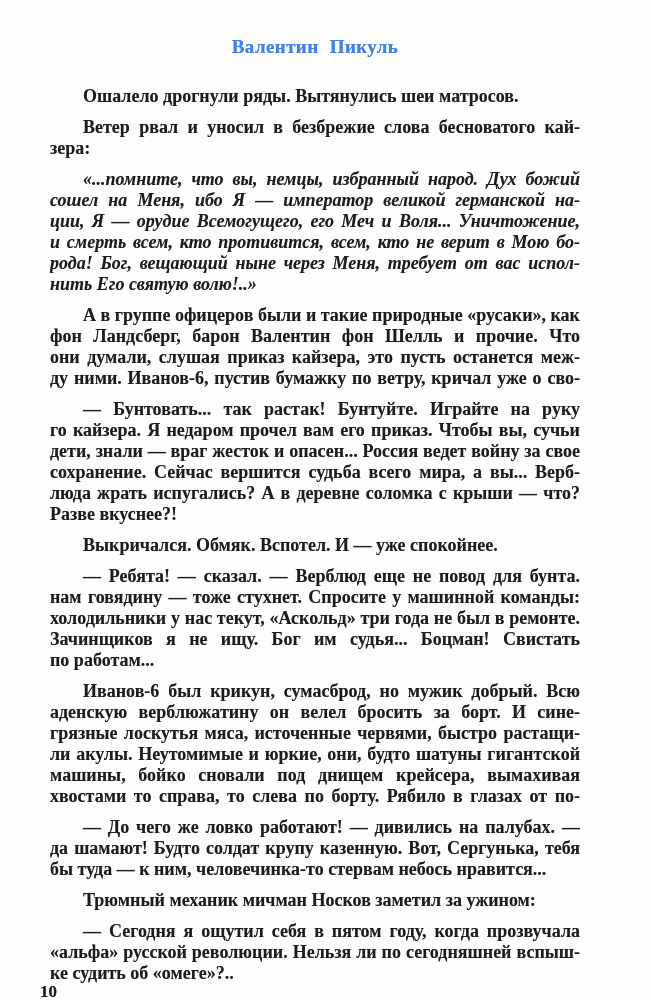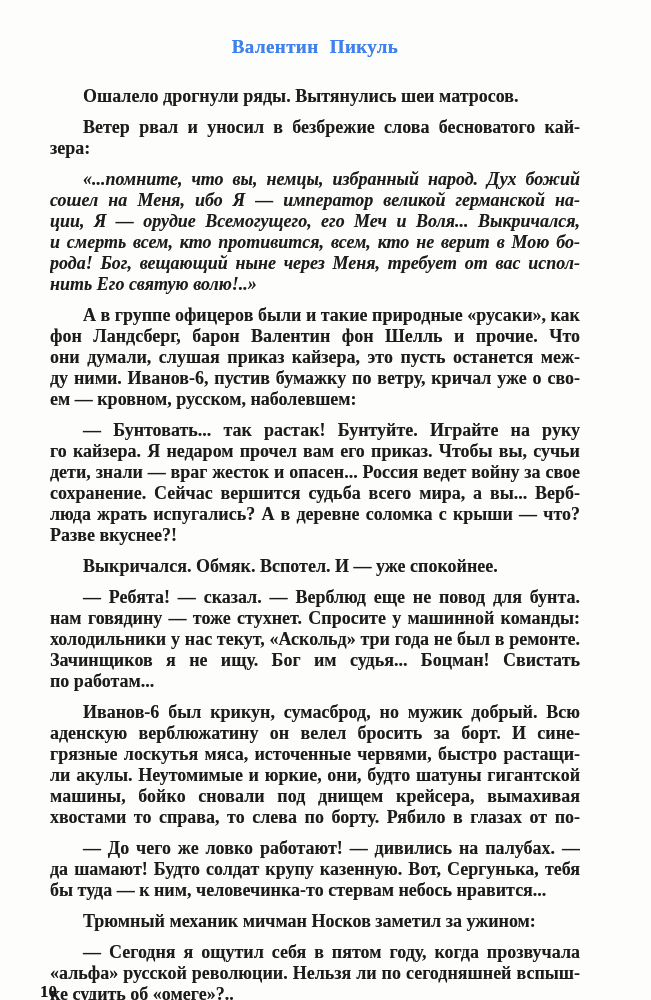--- a/index.html
+++ b/index.html
@@ -70,31 +70,30 @@
       <div class="para">
         <div class="line first">Ошалело дрогнули ряды. Вытянулись шеи матросов.</div>
       </div>
       <div class="para">
         <div class="line first just">Ветер рвал и уносил в безбрежие слова бесноватого кай-</div>
         <div class="line">зера:</div>
       </div>
       <div class="para italic">
         <div class="line first just">«...помните, что вы, немцы, избранный народ. Дух божий</div>
         <div class="line just">сошел на Меня, ибо Я — император великой германской на-</div>
-        <div class="line just">ции, Я — орудие Всемогущего, его Меч и Воля... Выкричался,</div>
+        <div class="line just">ции, Я — орудие Всемогущего, его Меч и Воля... Уничтожение,</div>
         <div class="line just">и смерть всем, кто противится, всем, кто не верит в Мою бо-</div>
         <div class="line just">рода! Бог, вещающий ныне через Меня, требует от вас испол-</div>
         <div class="line">нить Его святую волю!..»</div>
       </div>
       <div class="para">
         <div class="line first just">А в группе офицеров были и такие природные «русаки», как</div>
         <div class="line just">фон Ландсберг, барон Валентин фон Шелль и прочие. Что</div>
         <div class="line just">они думали, слушая приказ кайзера, это пусть останется меж-</div>
         <div class="line just">ду ними. Иванов-6, пустив бумажку по ветру, кричал уже о сво-</div>
-        <div class="line">ем — кровном, русском, наболевшем:</div>
       </div>
       <div class="para">
         <div class="line first just">— Бунтовать... так растак! Бунтуйте. Играйте на руку подло-</div>
         <div class="line just">го кайзера. Я недаром прочел вам его приказ. Чтобы вы, сучьи</div>
         <div class="line just">дети, знали — враг жесток и опасен... Россия ведет войну за свое</div>
         <div class="line just">сохранение. Сейчас вершится судьба всего мира, а вы... Верб-</div>
         <div class="line just">люда жрать испугались? А в деревне соломка с крыши — что?</div>
         <div class="line">Разве вкуснее?!</div>
       </div>
       <div class="para">

